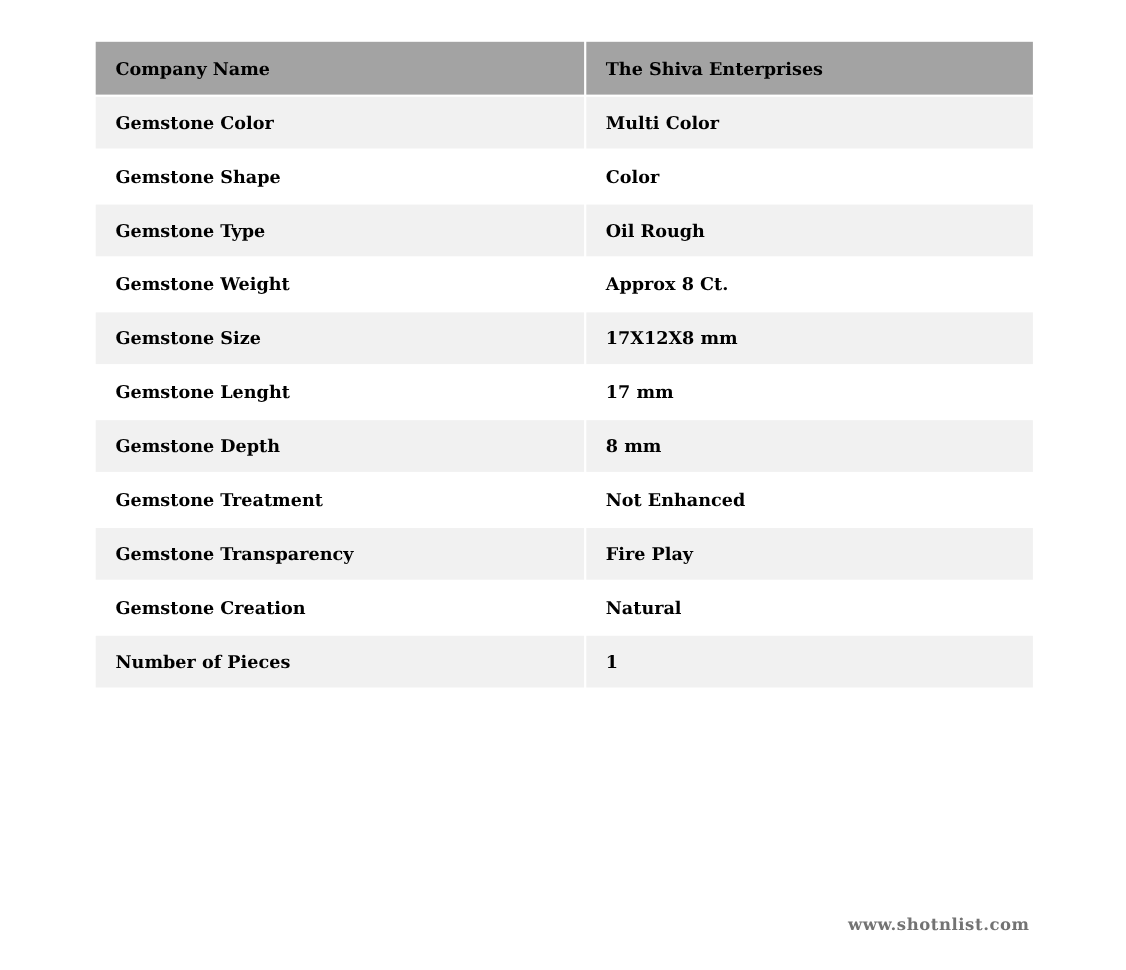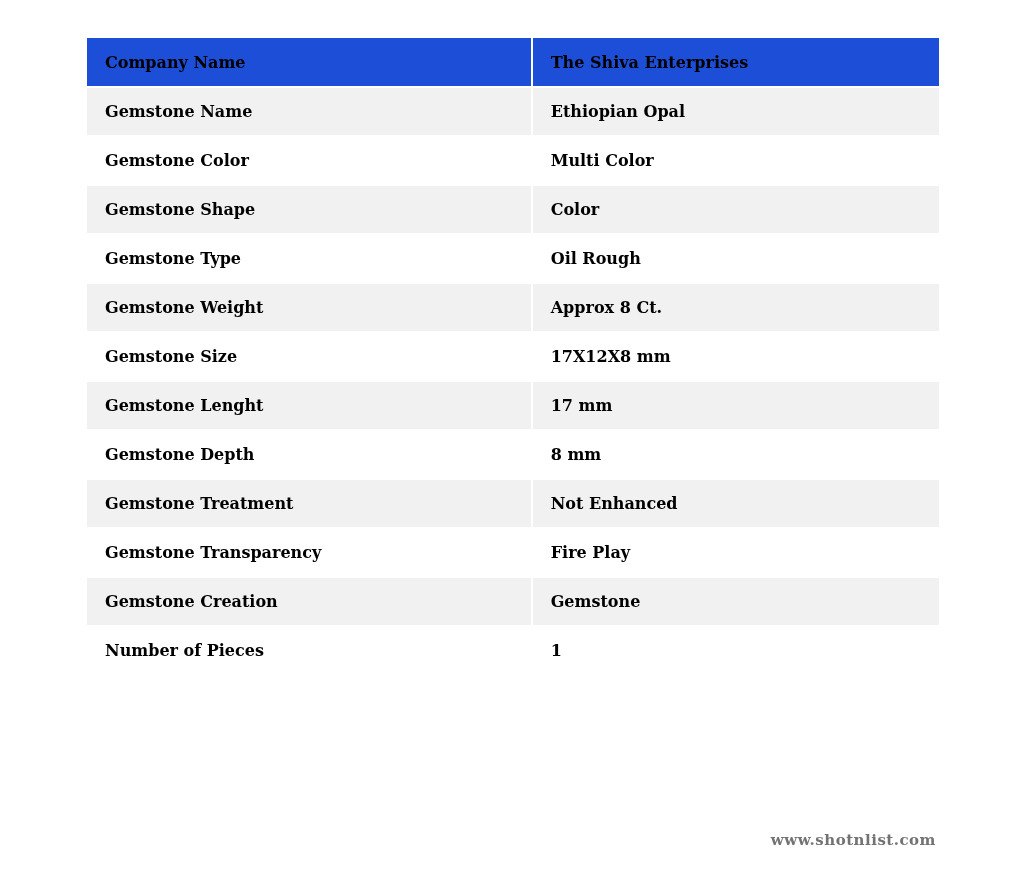--- a/index.html
+++ b/index.html
@@ -35,21 +35,21 @@
     font-size: 16px;
     color: #000000;
     text-align: left;
     vertical-align: middle;
     padding: 0 10px 0 18px;
     overflow: hidden;
     white-space: nowrap;
   }
   table.spec-table th {
     height: 48px;
-    background: #1d4ed8;
+    background: #a3a3a3;
   }
   table.spec-table td {
     height: 47px;
   }
   tbody tr:nth-child(odd) td { background: #f1f1f1; }
   tbody tr:nth-child(even) td { background: #ffffff; }
   .watermark {
     position: absolute;
     top: 831px;
     right: 88px;
@@ -70,24 +70,20 @@
         <col class="col-label">
         <col class="col-value">
       </colgroup>
       <thead>
         <tr>
           <th>Company Name</th>
           <th>The Shiva Enterprises</th>
         </tr>
       </thead>
       <tbody>
-        <tr>
-          <td>Gemstone Name</td>
-          <td>Ethiopian Opal</td>
-        </tr>
         <tr>
           <td>Gemstone Color</td>
           <td>Multi Color</td>
         </tr>
         <tr>
           <td>Gemstone Shape</td>
           <td>Color</td>
         </tr>
         <tr>
           <td>Gemstone Type</td>
@@ -112,21 +108,21 @@
         <tr>
           <td>Gemstone Treatment</td>
           <td>Not Enhanced</td>
         </tr>
         <tr>
           <td>Gemstone Transparency</td>
           <td>Fire Play</td>
         </tr>
         <tr>
           <td>Gemstone Creation</td>
-          <td>Gemstone</td>
+          <td>Natural</td>
         </tr>
         <tr>
           <td>Number of Pieces</td>
           <td>1</td>
         </tr>
       </tbody>
     </table>
   </div>
 
   <div class="watermark">www.shotnlist.com</div>

